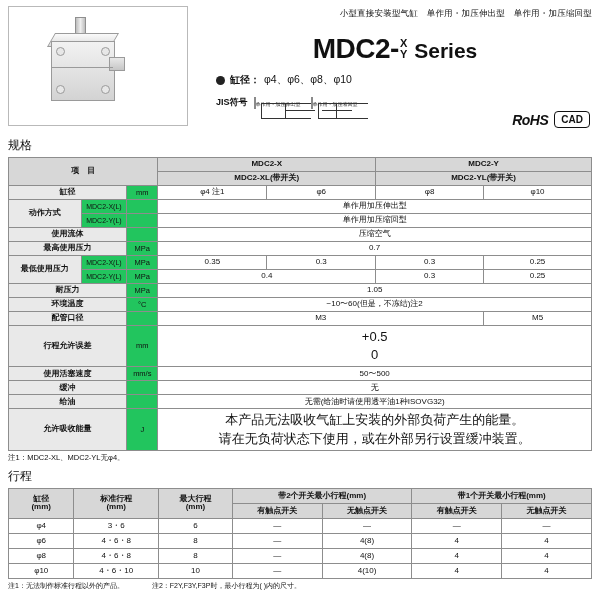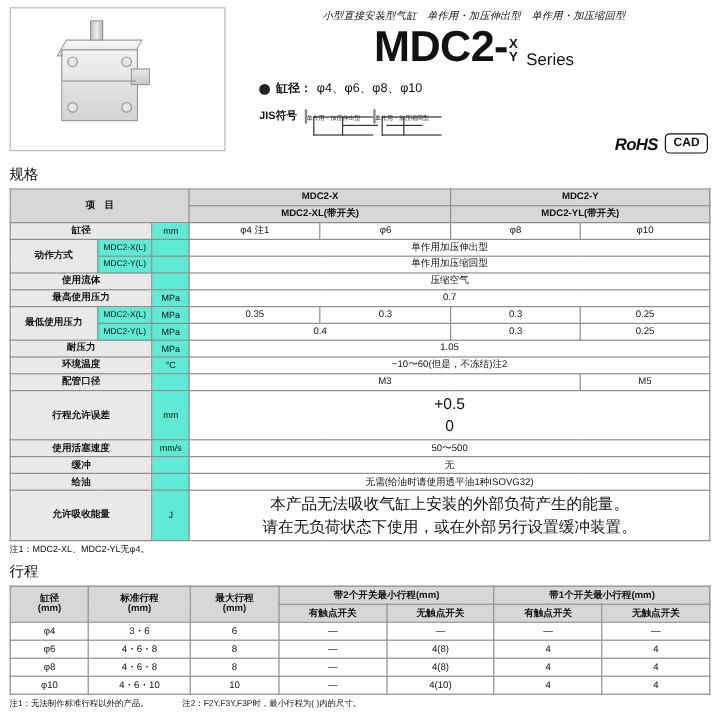--- a/index.html
+++ b/index.html
@@ -13,25 +13,25 @@
   }
   .page{position:relative;width:600px;height:600px;box-sizing:border-box;padding:6px 8px 0 8px;}
 
   
   .header{display:flex;height:126px;}
   .prod-img{
     width:178px;height:118px;border:1px solid #b9b9b9;background:#fff;
     position:relative;overflow:hidden;flex:0 0 auto;
   }
   .header-right{flex:1;padding-left:10px;position:relative;}
-  .subtitle{font-size:8.5px;text-align:center;letter-spacing:.2px;margin-top:2px;color:#111;font-style:italic;}
+  .subtitle{font-size:8.5px;text-align:right;letter-spacing:.2px;margin-top:2px;color:#111;}
   .title-row{display:flex;align-items:flex-end;justify-content:center;margin-top:1px;}
-  .title{font-size:36px;font-weight:bold;letter-spacing:-.5px;line-height:1;}
+  .title{font-size:28px;font-weight:bold;letter-spacing:-.5px;line-height:1;}
   .xy{display:inline-block;font-size:11px;line-height:1.02;text-align:center;font-weight:bold;margin:0 2px 3px 1px;}
-  .series{font-size:14px;font-weight:normal;margin-left:5px;margin-top:18px;}
+  .series{font-size:21px;font-weight:bold;margin-left:5px;margin-top:18px;}
   .bore-row{display:flex;align-items:center;margin-top:10px;padding-left:18px;}
   .bullet{width:9px;height:9px;background:#222;border-radius:50%;margin-right:5px;}
   .bore-label{font-size:10px;font-weight:bold;margin-right:4px;}
   .bore-val{font-size:10.5px;}
   .jis-row{display:flex;align-items:center;margin-top:9px;padding-left:18px;}
   .jis-label{font-size:9px;font-weight:bold;margin-right:6px;}
   .jis-box{border:1px solid #8a8a8a;background:#fff;width:72px;height:26px;position:relative;}
   .jis-cap{font-size:5px;text-align:center;color:#222;margin-top:1px;}
   .jis-wrap{margin-right:10px;}
   .badges{position:absolute;right:2px;bottom:4px;display:flex;align-items:flex-end;}
@@ -39,21 +39,21 @@
   .cad{border:1.5px solid #111;border-radius:4px;font-size:10px;font-weight:bold;padding:2px 6px;}
 
   
   .sec-title{font-size:12px;font-weight:normal;margin:5px 0 3px 0;}
 
   
   table{border-collapse:collapse;width:100%;table-layout:fixed;}
   td,th{border:1px solid #8d8d8d;font-size:8px;text-align:center;padding:0;height:13px;line-height:1.05;color:#111;font-weight:normal;}
   .hd{background:#d7d7d7;font-weight:bold;}
   .lbl{background:#e9e9e9;font-weight:bold;text-align:center;}
-  .unit{background:#5eead4;font-size:7.5px;text-align:center;}
+  .unit{background:#22c55e;font-size:7.5px;text-align:center;}
   .sub{font-size:7px;}
   .note{font-size:7.5px;margin-top:2px;line-height:1.35;}
   .note2{font-size:7.5px;line-height:1.35;}
   .multi{font-size:13px;line-height:1.4;text-align:center;padding:2px 4px;margin-left:12px;}
 
   
   .t2 td,.t2 th{height:14px;font-size:8px;}
   .t2 .hd{background:#d7d7d7;}
   .foot{font-size:7px;margin-top:2px;}
 

